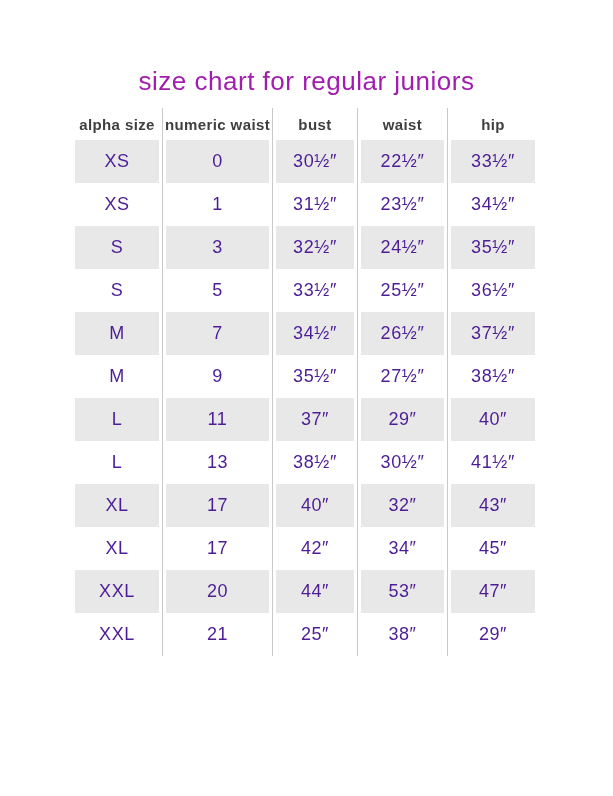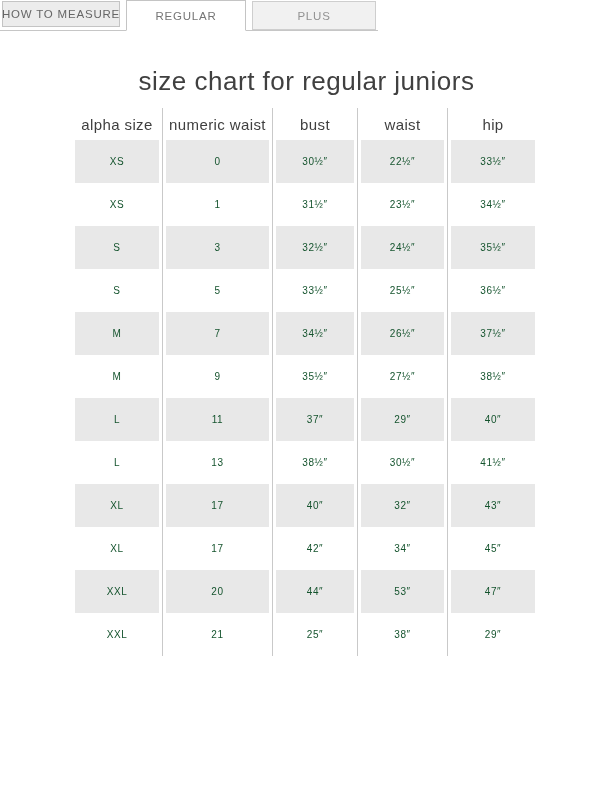--- a/index.html
+++ b/index.html
@@ -69,77 +69,72 @@
   
   .chart-title {
     position: absolute;
     top: 66px;
     left: 0;
     width: 613px;
     text-align: center;
     font-size: 26px;
     font-weight: 300;
     letter-spacing: 0.5px;
-    color: #404040;
+    color: #a21caf;
   }
 
   
   .size-table {
     position: absolute;
     top: 108px;
     left: 72px;
     width: 466px;
     border-collapse: separate;
     border-spacing: 0;
     table-layout: fixed;
   }
   .size-table col.c1 { width: 90px; }
   .size-table col.c2 { width: 110px; }
   .size-table col.c3 { width: 85px; }
   .size-table col.c4 { width: 90px; }
   .size-table col.c5 { width: 91px; }
   .size-table th {
     height: 32px;
-    font-weight: normal;
+    font-weight: bold;
     font-size: 15px;
     color: #3f3f3f;
     letter-spacing: 0.4px;
     text-align: center;
     vertical-align: middle;
     background: #ffffff;
   }
   .size-table td {
     height: 43px;
-    font-size: 10px;
-    color: #14532d;
+    font-size: 18px;
+    color: #4c1d95;
     letter-spacing: 0.6px;
     text-align: center;
     vertical-align: middle;
     background: #ffffff;
   }
   .size-table th + th,
   .size-table td + td {
     border-left: 1px solid #c9c9c9;
   }
   .size-table tr.shaded td {
     background: #e8e8e8;
     background-clip: padding-box;
     box-shadow: inset 3px 0 0 #ffffff, inset -3px 0 0 #ffffff;
   }
 </style>
 </head>
 <body>
 
 <div class="page">
 
-  <div class="tabbar">
-    <div class="tab tab-inactive-left">HOW TO MEASURE</div>
-    <div class="tab tab-active">REGULAR</div>
-    <div class="tab tab-inactive-right">PLUS</div>
-  </div>
 
   <div class="chart-title">size chart for regular juniors</div>
 
   <table class="size-table">
     <colgroup>
       <col class="c1">
         <col class="c2">
         <col class="c3">
         <col class="c4">
         <col class="c5">

